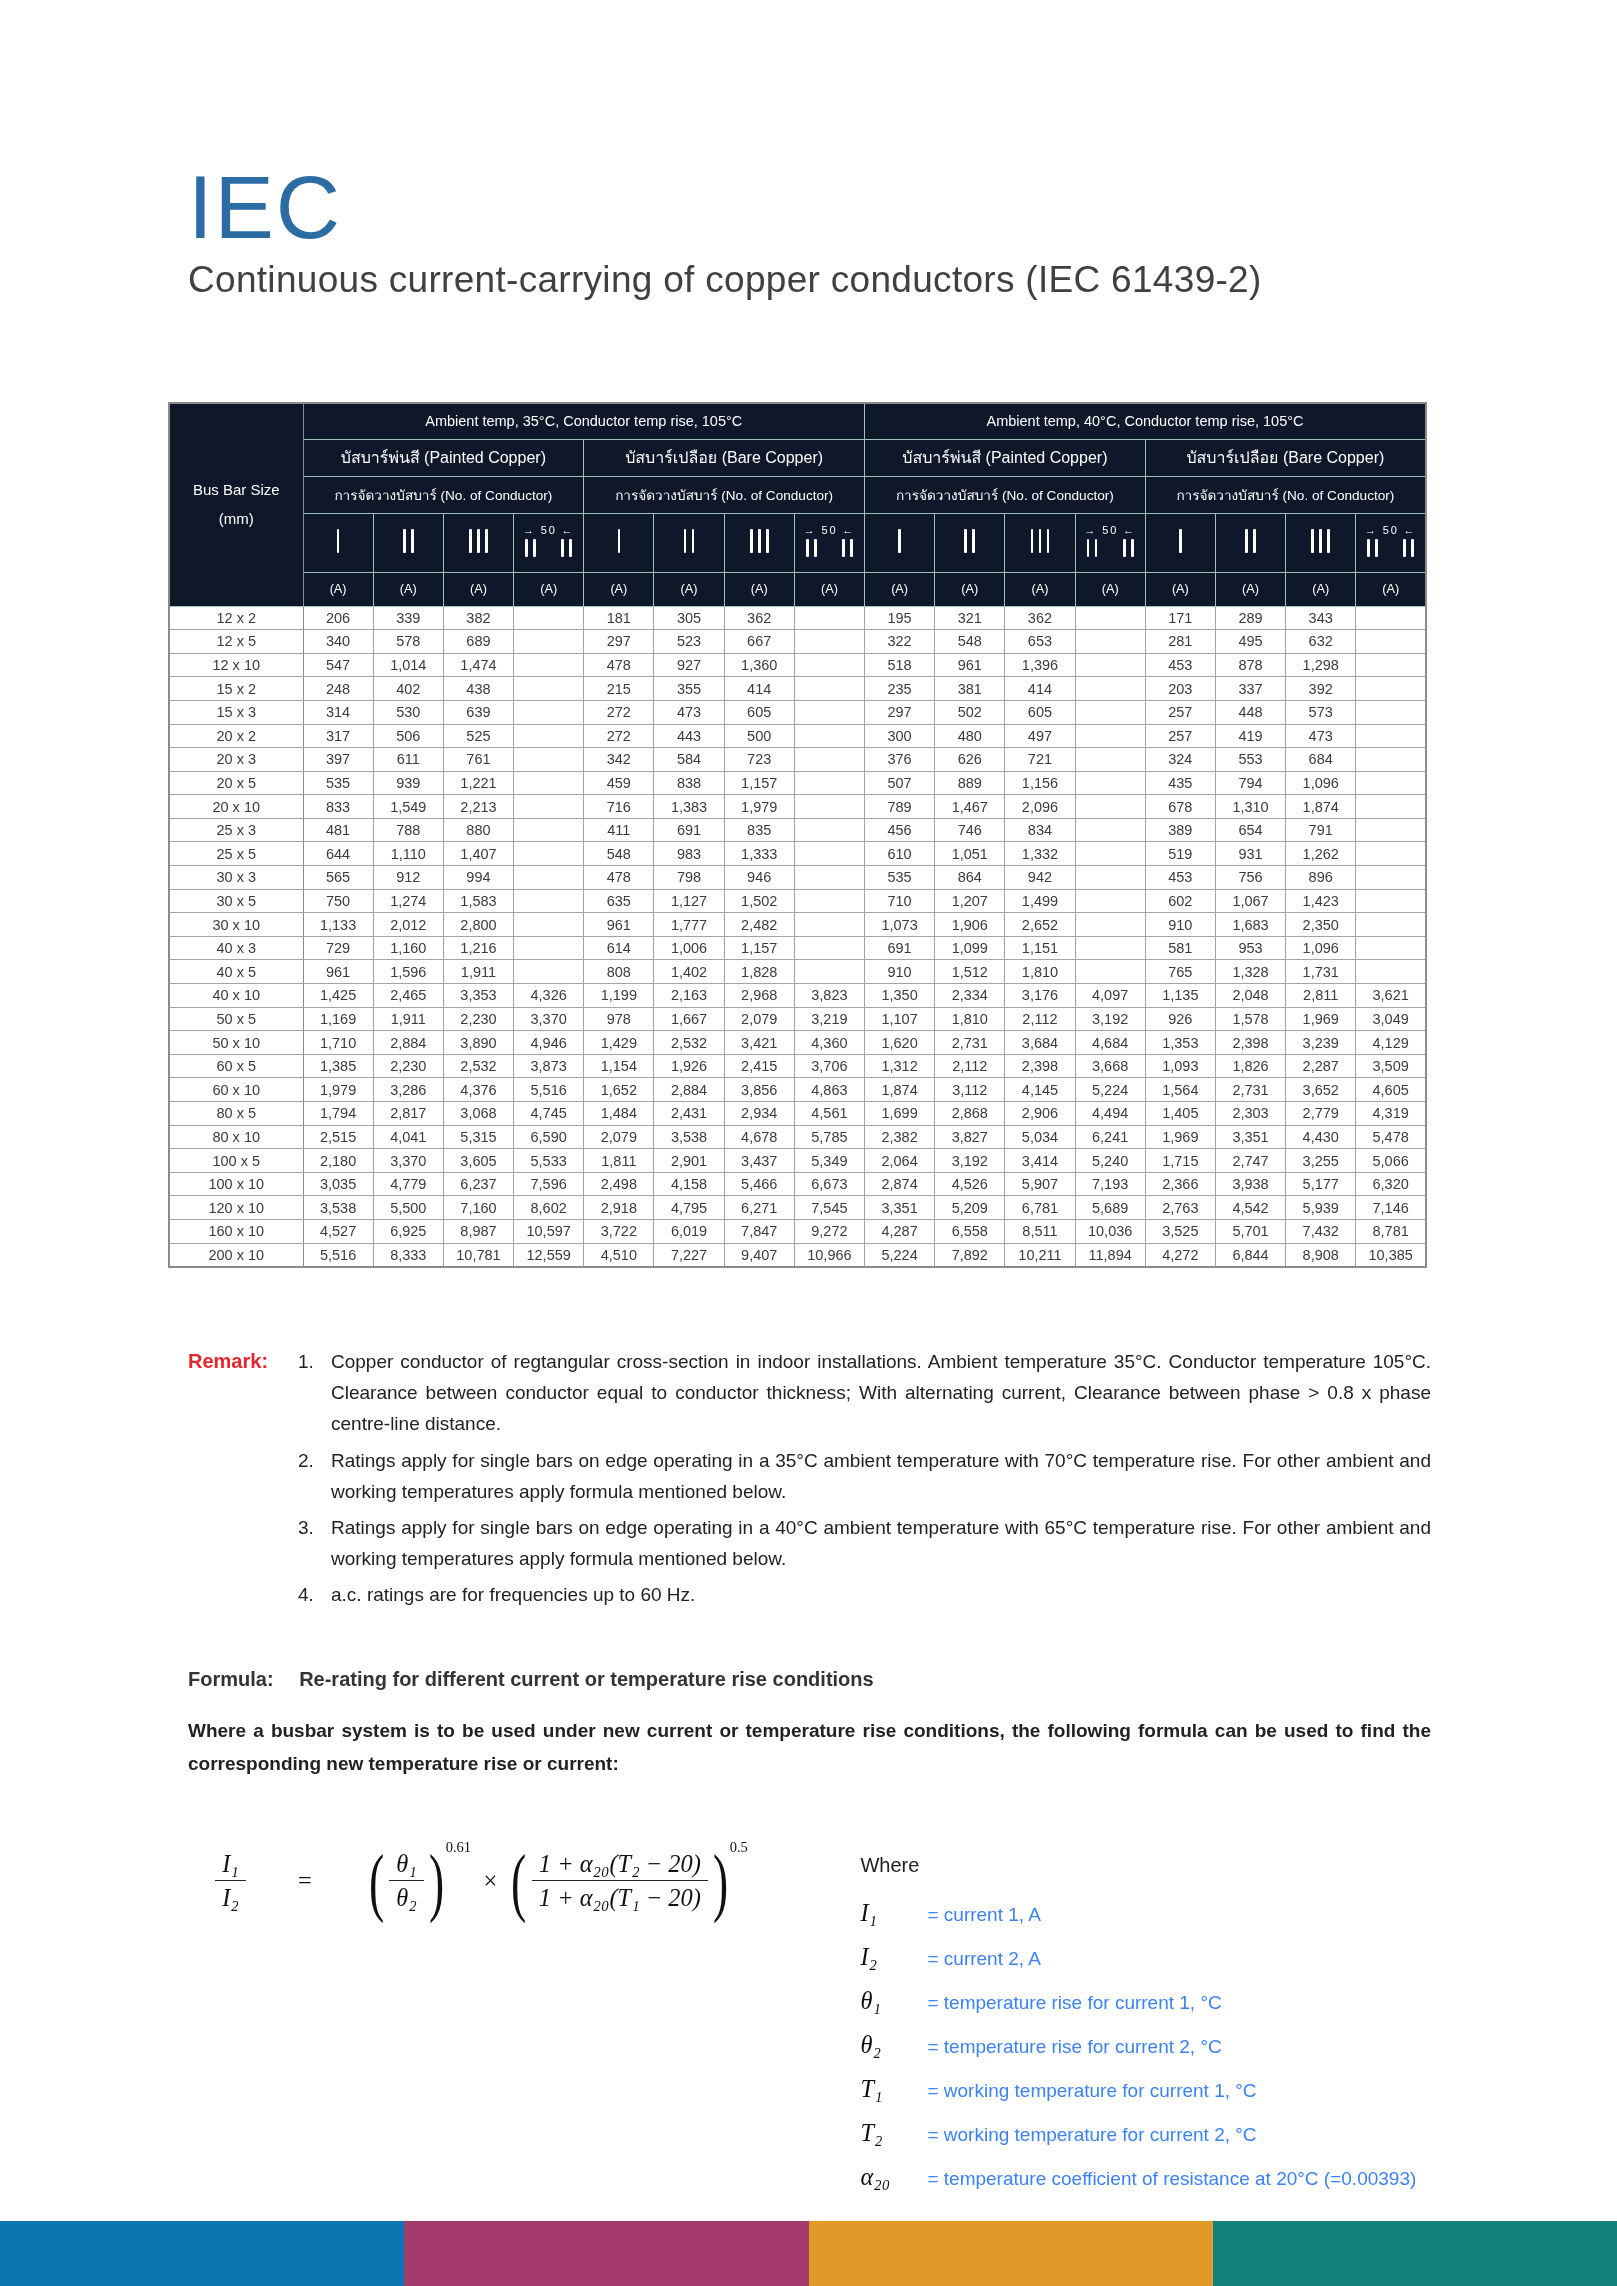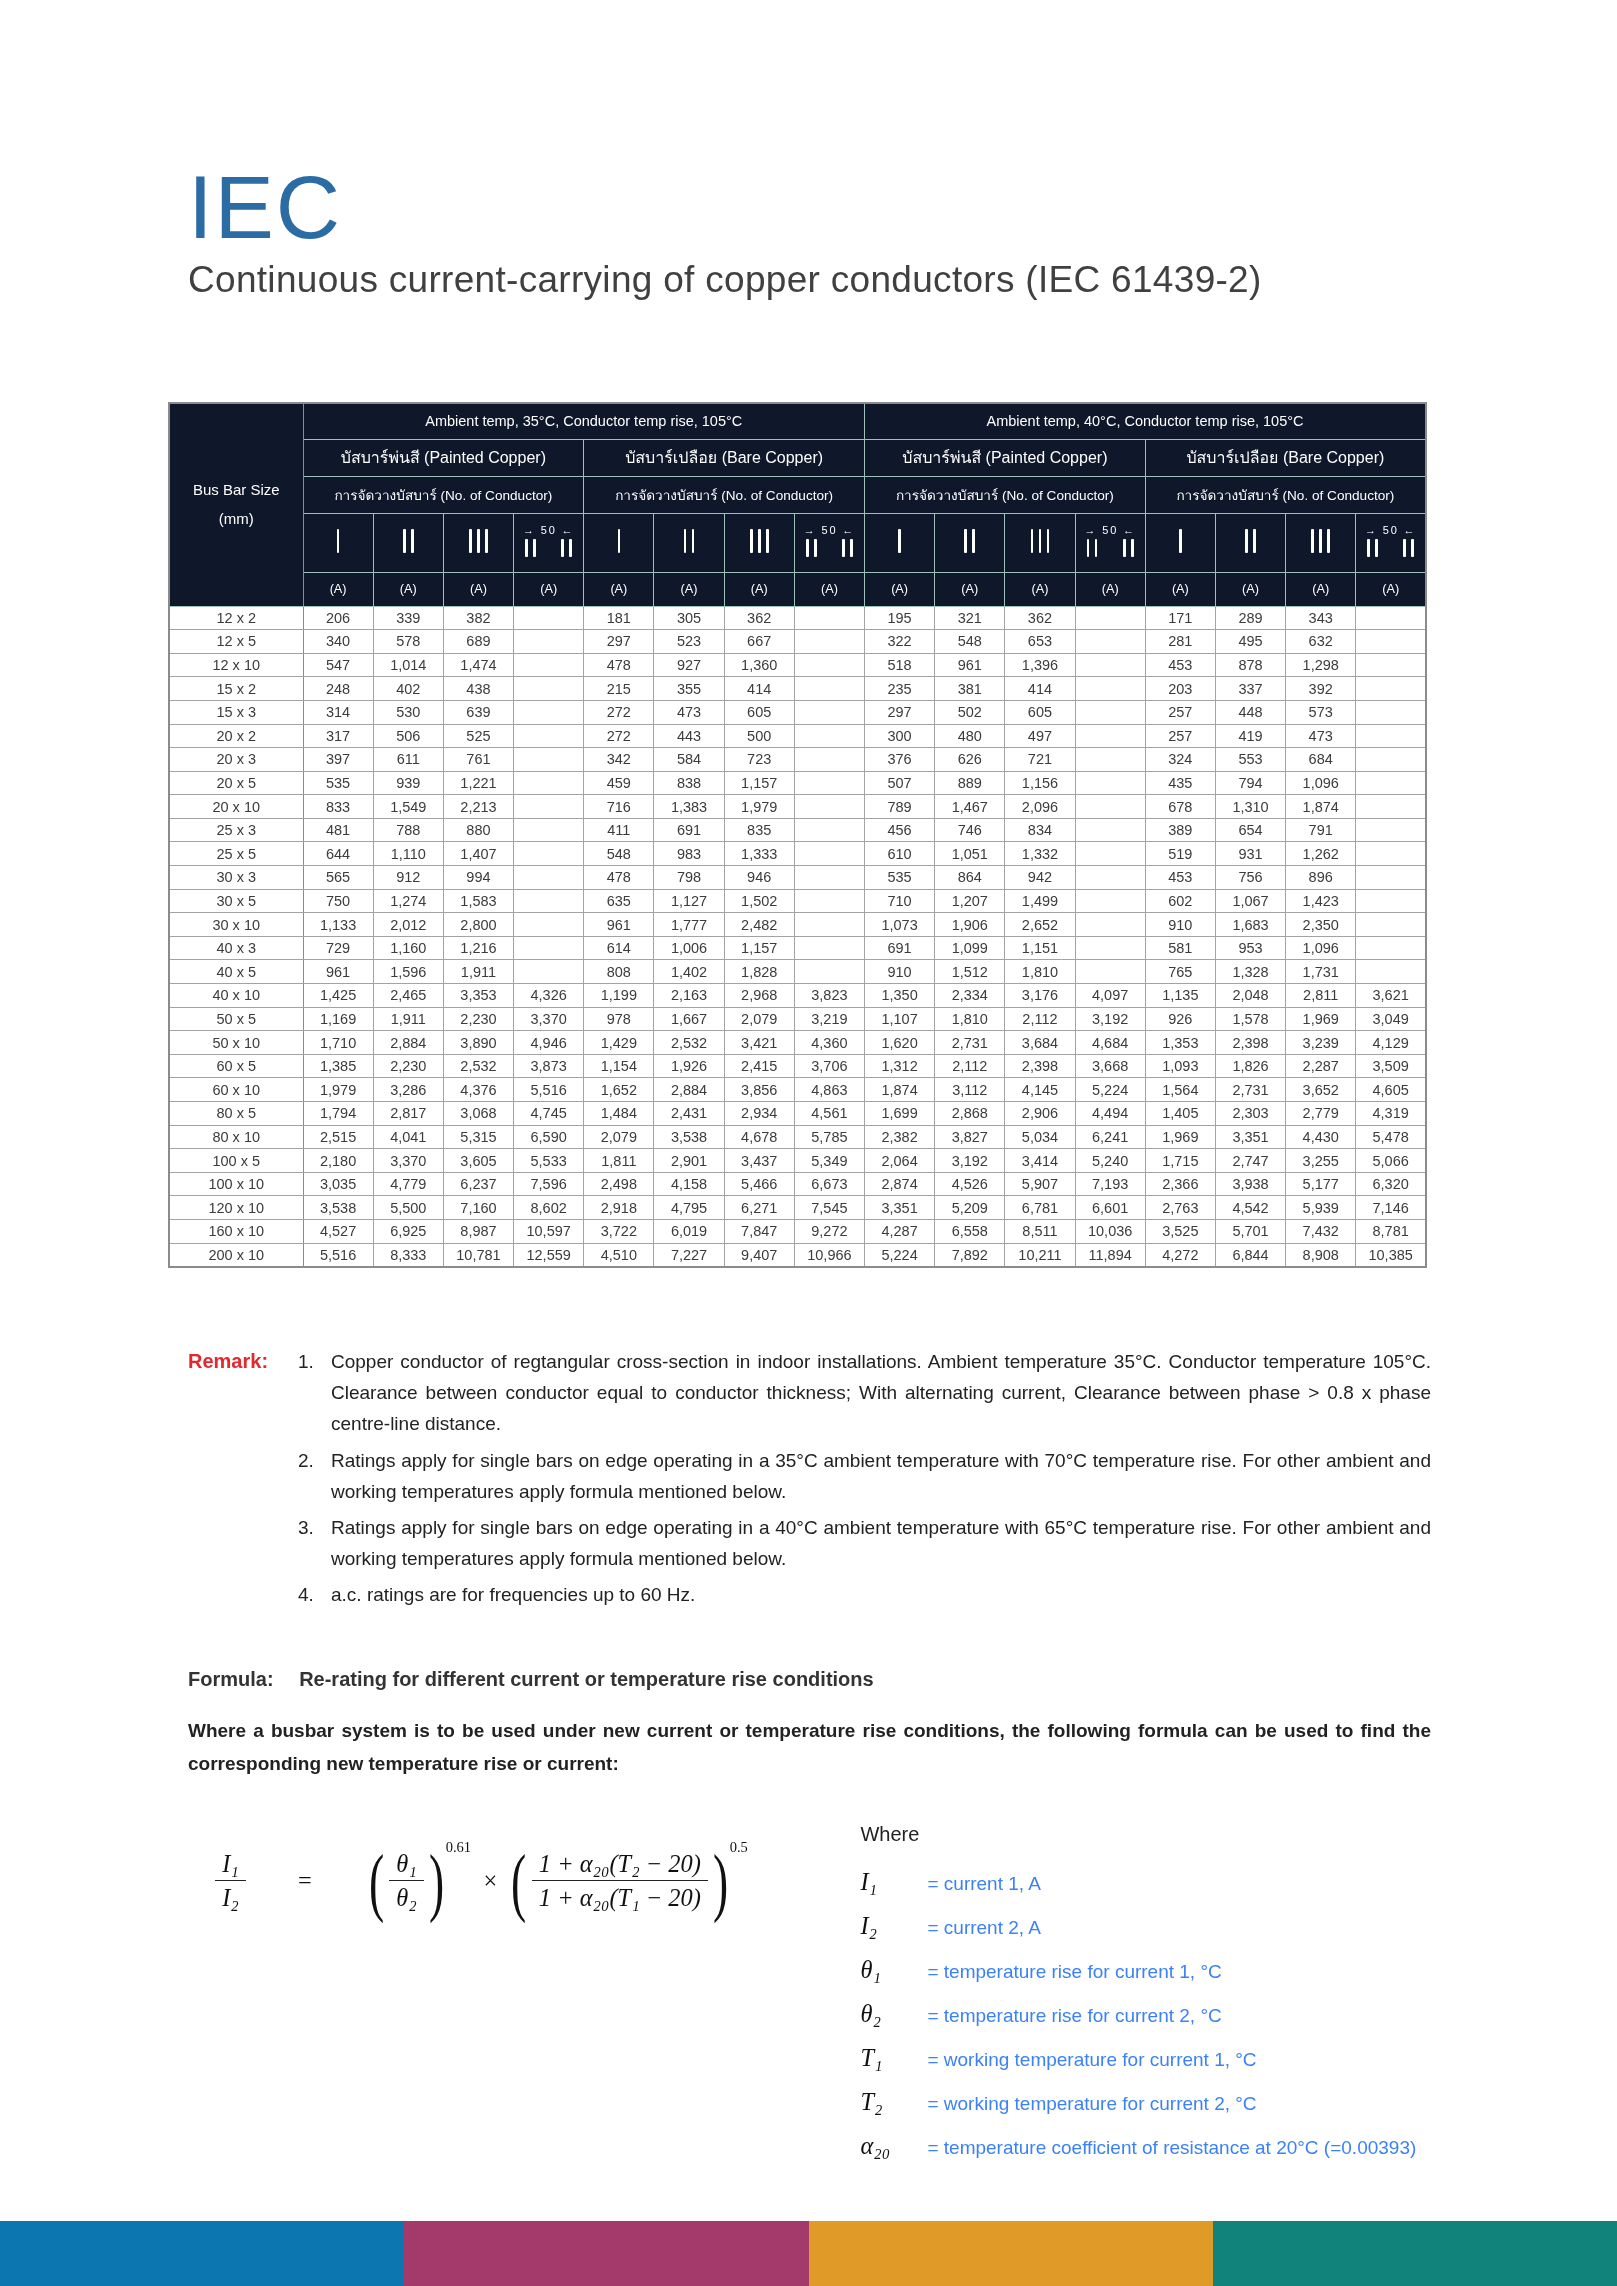--- a/index.html
+++ b/index.html
@@ -44,21 +44,21 @@
   .formula-area{margin:43px 0 0 215px;display:flex;align-items:flex-start;}
   .math{display:flex;align-items:center;font-family:"Liberation Serif","DejaVu Serif",serif;font-style:italic;font-size:24.4px;color:#111;margin-top:23.5px;}
   .frac{display:inline-flex;flex-direction:column;align-items:center;vertical-align:middle;}
   .fnum{border-bottom:1.8px solid #222;padding:0 7.2px 2.7px;white-space:nowrap;}
   .fden{padding-top:2.7px;white-space:nowrap;}
   .feq{margin:0 52px;font-style:normal;}
   .fgroup{display:inline-flex;align-items:center;position:relative;}
   .bigparen{font-family:"Liberation Serif",serif;font-style:normal;font-size:76px;font-weight:100;line-height:.9;transform:scaleX(.6);}
   .fexp{font-size:14.5px;font-style:normal;position:relative;top:-33px;left:-3.6px;}
   .ftimes{margin:0 9px;font-style:normal;}
-  .where-block{margin-left:109px;}
+  .where-block{margin-left:109px;margin-top:31px;}
   .where-label{font-size:20px;color:#222;}
   .defs{margin-top:22px;}
   .def-row{display:flex;align-items:baseline;height:44px;}
   .def-sym{width:67px;flex:0 0 67px;font-family:"Liberation Serif","DejaVu Serif",serif;font-style:italic;font-size:24.4px;color:#111;}
   .def-desc{font-size:19px;color:#3b82f6;}
 
   
   .footer-bar{position:absolute;left:0;bottom:0;width:100%;height:66px;display:flex;}
   .footer-bar div{flex:1;height:100%;}
 </style>
@@ -700,21 +700,21 @@
           <td>5,500</td>
           <td>7,160</td>
           <td>8,602</td>
           <td class="group-start">2,918</td>
           <td>4,795</td>
           <td>6,271</td>
           <td>7,545</td>
           <td class="group-start">3,351</td>
           <td>5,209</td>
           <td>6,781</td>
-          <td>6,601</td>
+          <td>5,689</td>
           <td class="group-start">2,763</td>
           <td>4,542</td>
           <td>5,939</td>
           <td>7,146</td>
         </tr>
         <tr>
           <td class="size-cell">160 x 10</td>
           <td class="group-start">4,527</td>
           <td>6,925</td>
           <td>8,987</td>

